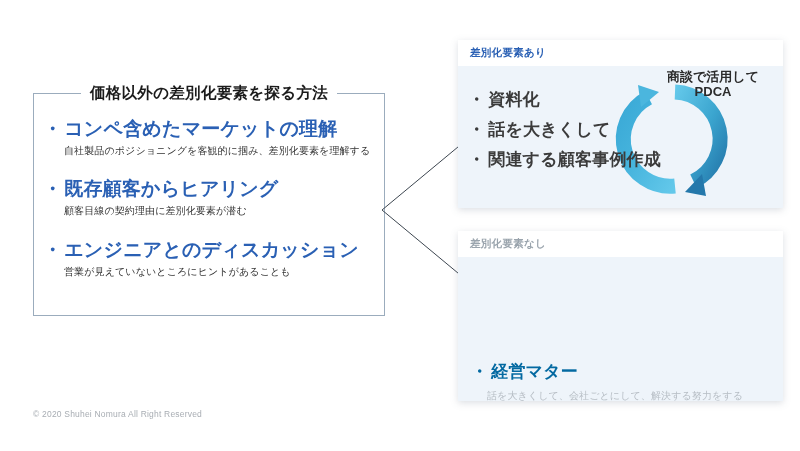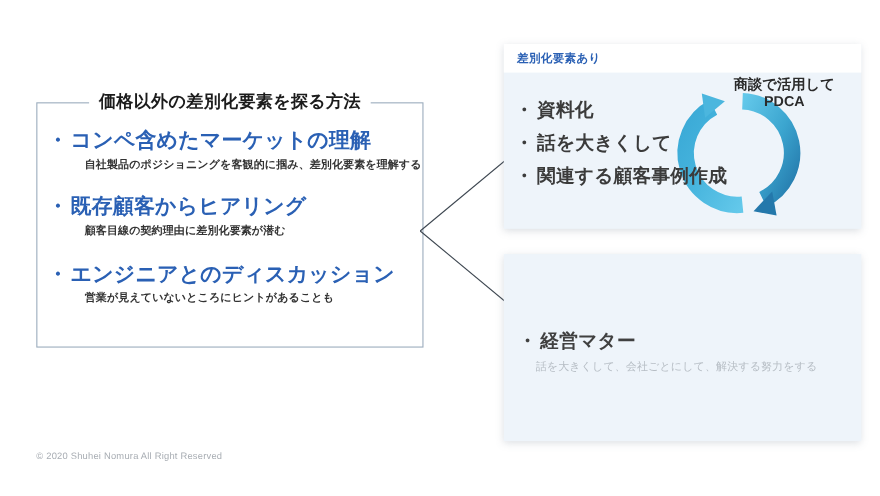--- a/index.html
+++ b/index.html
@@ -69,24 +69,23 @@
     line-height: 22px;
     letter-spacing: 0.2px;
     white-space: nowrap;
   }
   .bullet-head .dot { margin-right: 2px; }
   .bullet-sub {
     font-size: 10px;
     color: #333333;
     line-height: 14px;
     margin-top: 4px;
-    margin-left: 34px;
+    margin-left: 21px;
     letter-spacing: 0.1px;
     white-space: nowrap;
-    font-weight: bold;
   }
 
   
   .connectors {
     position: absolute;
     left: 380px;
     top: 120px;
     width: 110px;
     height: 180px;
     pointer-events: none;
@@ -170,21 +169,22 @@
   }
 
   
   .panel-bottom .panel-list {
     left: 13px;
     top: 64px;
   }
   .panel-bottom .panel-list-item {
     font-size: 17px;
     font-weight: bold;
-    color: #404040;
+    color: #0369a1;
+    margin-top: 36px;
   }
   .panel-bottom .bullet-sub-grey {
     font-size: 10px;
     color: #b6bdc4;
     line-height: 14px;
     margin-top: 2px;
     margin-left: 16px;
     letter-spacing: 0.1px;
     white-space: nowrap;
     font-weight: normal;
@@ -292,20 +292,23 @@
         <div class="panel-list-item">
           <span class="dot">・</span><span>関連する顧客事例作成</span>
         </div>
       </div>
 
     </div>
   </div>
 
   <div class="panel panel-bottom">
 
+    <div class="panel-header">
+      <span class="panel-header-label">差別化要素なし</span>
+    </div>
 
     <div class="panel-body">
       <div class="panel-list">
         <div class="panel-list-item">
           <span class="dot">・</span><span>経営マター</span>
         </div>
         <div class="bullet-sub-grey">話を大きくして、会社ごとにして、解決する努力をする</div>
       </div>
     </div>
   </div>

